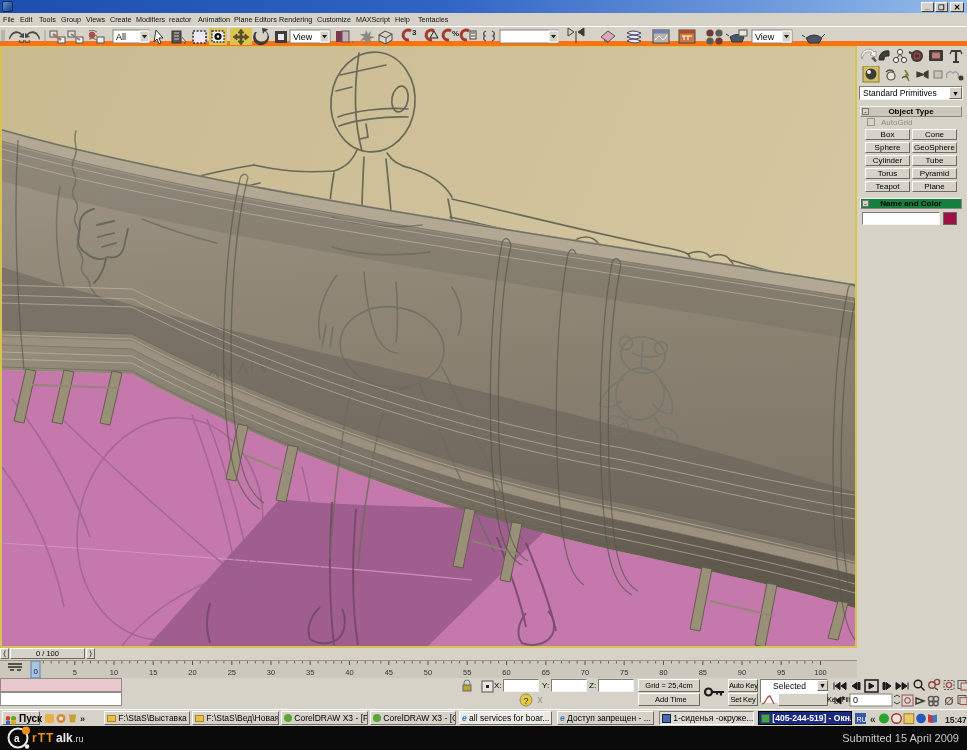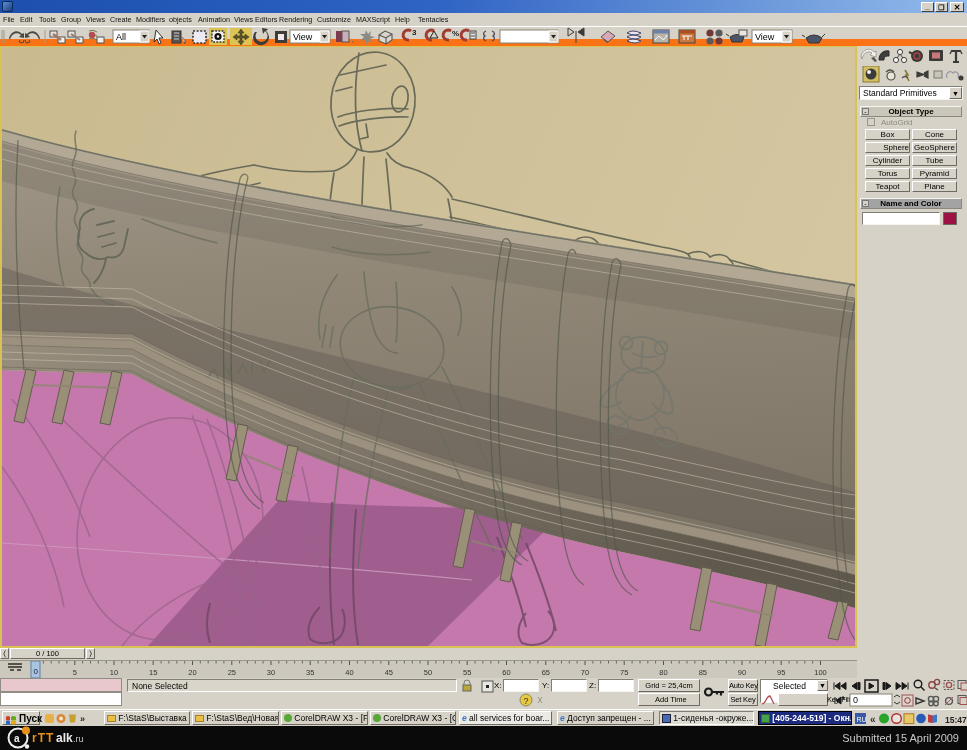--- a/index.html
+++ b/index.html
@@ -25,31 +25,31 @@
 </div>
 
 <div class="abs" id="menubar" style="left:0;top:13px;width:967px;height:13px;background:#d6d2c7;font-size:7.2px;color:#111;">
   <span class="abs" style="left:3px;top:2px;">File</span>
   <span class="abs" style="left:20px;top:2px;">Edit</span>
   <span class="abs" style="left:39px;top:2px;">Tools</span>
   <span class="abs" style="left:61px;top:2px;">Group</span>
   <span class="abs" style="left:86px;top:2px;">Views</span>
   <span class="abs" style="left:110px;top:2px;">Create</span>
   <span class="abs" style="left:136px;top:2px;">Modifiers</span>
-  <span class="abs" style="left:169px;top:2px;">objects</span>
+  <span class="abs" style="left:169px;top:2px;">reactor</span>
   <span class="abs" style="left:198px;top:2px;">Animation</span>
-  <span class="abs" style="left:234px;top:2px;">Views Editors</span>
+  <span class="abs" style="left:234px;top:2px;">Plane Editors</span>
   <span class="abs" style="left:279px;top:2px;">Rendering</span>
   <span class="abs" style="left:317px;top:2px;">Customize</span>
   <span class="abs" style="left:356px;top:2px;">MAXScript</span>
   <span class="abs" style="left:395px;top:2px;">Help</span>
   <span class="abs" style="left:418px;top:2px;">Tentacles</span>
 </div>
 
-<div class="abs" id="toolbar" style="left:0;top:26px;width:967px;height:20px;background:#d6d2c7;border-top:1px solid #fff;border-bottom:7px solid #f97316;">
+<div class="abs" id="toolbar" style="left:0;top:26px;width:967px;height:20px;background:#d6d2c7;border-top:1px solid #fff;border-bottom:5px solid #f97316;">
   <svg width="967" height="19" xmlns="http://www.w3.org/2000/svg" id="tbsvg">
     <g transform="translate(0,0)">
       <path d="M2,3 l0,13 M4,3 l0,13" stroke="#9a968b" stroke-width="1"></path>
       <path d="M10,13 C11,7 17,4 21,8 l-2,2 5,1 0,-5 -2,1 C18,2 11,4 9,11 Z" fill="#4a4a45"></path>
       <path d="M20,13 l-1,2 4,1 1,-3" fill="none" stroke="#4a4a45"></path>
       <path d="M39,13 C38,7 32,4 28,8 l2,2 -5,1 0,-5 2,1 C31,2 38,4 40,11 Z" fill="#4a4a45"></path>
       <path d="M29,13 l1,2 -4,1 -1,-3" fill="none" stroke="#4a4a45"></path>
       <path d="M45,3 l0,13" stroke="#a09c91" stroke-width="1"></path>
 
       <g>
@@ -363,30 +363,30 @@
 
   <div class="abs field" style="left:2px;top:40px;width:104px;height:14px;line-height:13px;padding-left:3px;font-size:8.5px;">Standard Primitives</div>
   <div class="abs btn" style="left:92px;top:41px;width:13px;height:12px;line-height:11px;font-size:7px;">▼</div>
 
   <div class="abs" style="left:3px;top:60px;width:102px;height:11px;background:#cac6ba;border:1px solid #8a877d;border-top-color:#f5f4ef;border-left-color:#f5f4ef;font-size:8px;font-weight:bold;text-align:center;line-height:10px;">Object Type</div>
   <div class="abs" style="left:5px;top:62px;width:7px;height:7px;background:#d6d2c7;border:1px solid #777;font-size:7px;line-height:5px;text-align:center;">-</div>
   <div class="abs" style="left:10px;top:72px;width:8px;height:8px;border:1px solid #999589;background:#d6d2c7;"></div>
   <div class="abs" style="left:24px;top:72px;color:#8d8a7f;font-size:8px;">AutoGrid</div>
   <div class="abs btn" style="left:8px;top:83px;width:45px;height:11px;line-height:10px;">Box</div>
   <div class="abs btn" style="left:55px;top:83px;width:45px;height:11px;line-height:10px;">Cone</div>
-  <div class="abs btn" style="left:8px;top:96px;width:45px;height:11px;line-height:10px;text-align:right;">Sphere</div>
+  <div class="abs btn" style="left:8px;top:96px;width:45px;height:11px;line-height:10px;">Sphere</div>
   <div class="abs btn" style="left:55px;top:96px;width:45px;height:11px;line-height:10px;">GeoSphere</div>
   <div class="abs btn" style="left:8px;top:109px;width:45px;height:11px;line-height:10px;">Cylinder</div>
   <div class="abs btn" style="left:55px;top:109px;width:45px;height:11px;line-height:10px;">Tube</div>
   <div class="abs btn" style="left:8px;top:122px;width:45px;height:11px;line-height:10px;">Torus</div>
   <div class="abs btn" style="left:55px;top:122px;width:45px;height:11px;line-height:10px;">Pyramid</div>
   <div class="abs btn" style="left:8px;top:135px;width:45px;height:11px;line-height:10px;">Teapot</div>
   <div class="abs btn" style="left:55px;top:135px;width:45px;height:11px;line-height:10px;">Plane</div>
 
-  <div class="abs" style="left:3px;top:152px;width:102px;height:11px;background:#a3a3a3;border:1px solid #8a877d;border-top-color:#f5f4ef;border-left-color:#f5f4ef;font-size:8px;font-weight:bold;text-align:center;line-height:10px;">Name and Color</div>
+  <div class="abs" style="left:3px;top:152px;width:102px;height:11px;background:#15803d;border:1px solid #8a877d;border-top-color:#f5f4ef;border-left-color:#f5f4ef;font-size:8px;font-weight:bold;text-align:center;line-height:10px;">Name and Color</div>
   <div class="abs" style="left:5px;top:154px;width:7px;height:7px;background:#d6d2c7;border:1px solid #777;font-size:7px;line-height:5px;text-align:center;">-</div>
   <div class="abs field" style="left:5px;top:166px;width:78px;height:13px;"></div>
   <div class="abs" style="left:86px;top:166px;width:14px;height:13px;background:#9c1243;border:1px solid #6a6a64;"></div>
 </div>
 
 <div class="abs" id="timeslider" style="left:0;top:648px;width:857px;height:12px;background:#d6d2c7;">
   <div class="abs btn" style="left:0;top:0;width:9px;height:11px;font-size:8px;line-height:9px;">〈</div>
   <div class="abs btn" style="left:10px;top:0;width:75px;height:11px;line-height:10px;font-size:7.5px;">0 / 100</div>
   <div class="abs btn" style="left:86px;top:0;width:9px;height:11px;font-size:8px;line-height:9px;">〉</div>
 </div>
@@ -523,21 +523,20 @@
     <rect x="31" y="0" width="9" height="17" fill="#a8c4e0" stroke="#5a80a8"></rect>
     <text x="33.5" y="13" font-size="8" fill="#223" font-family="Liberation Sans">0</text>
   </svg>
 </div>
 
 <div class="abs" id="status" style="left:0;top:678px;width:967px;height:31px;background:#d6d2c7;font-size:10px;">
 
   <div class="abs" style="left:0;top:0;width:122px;height:14px;background:#e8c8cc;border:1px solid #908d84;"></div>
   <div class="abs" style="left:0;top:14px;width:122px;height:14px;background:#ffffff;border:1px solid #908d84;"></div>
 
-  <div class="abs sunken" style="left:127px;top:1px;width:330px;height:13px;background:#d9d5ca;line-height:12px;padding-left:4px;font-size:8.5px;">None Selected</div>
 
   <svg class="abs" style="left:460px;top:1px;" width="50" height="14" xmlns="http://www.w3.org/2000/svg">
     <rect x="3" y="6" width="8" height="6" fill="#b8a838" stroke="#666"></rect>
       <path d="M4,6 v-2 a3,3 0 0 1 6,0 v2" fill="none" stroke="#777"></path>
     <rect x="22" y="2" width="11" height="11" fill="#e8e6e0" stroke="#555"></rect>
       <rect x="26" y="6" width="3" height="3" fill="#222"></rect>
   </svg>
   <div class="abs" style="left:494px;top:3px;font-size:8px;">X:</div>
   <div class="abs field" style="left:503px;top:1px;width:36px;height:13px;"></div>
   <div class="abs" style="left:542px;top:3px;font-size:8px;">Y:</div>

